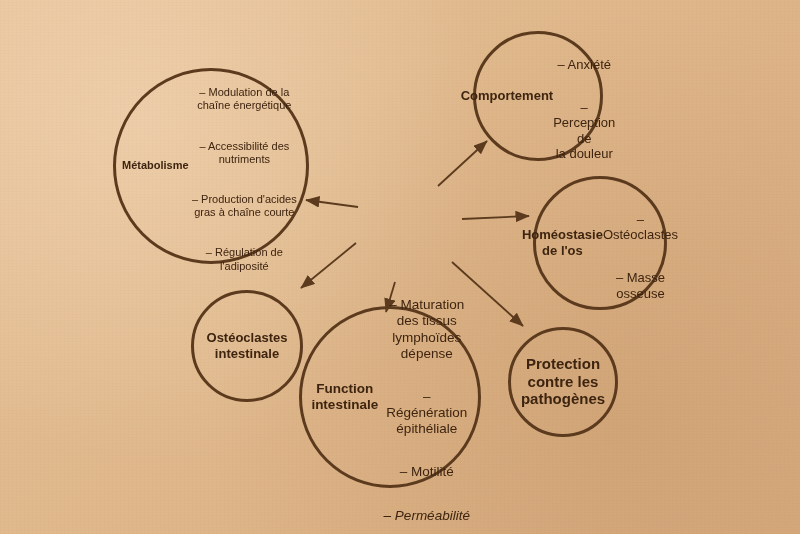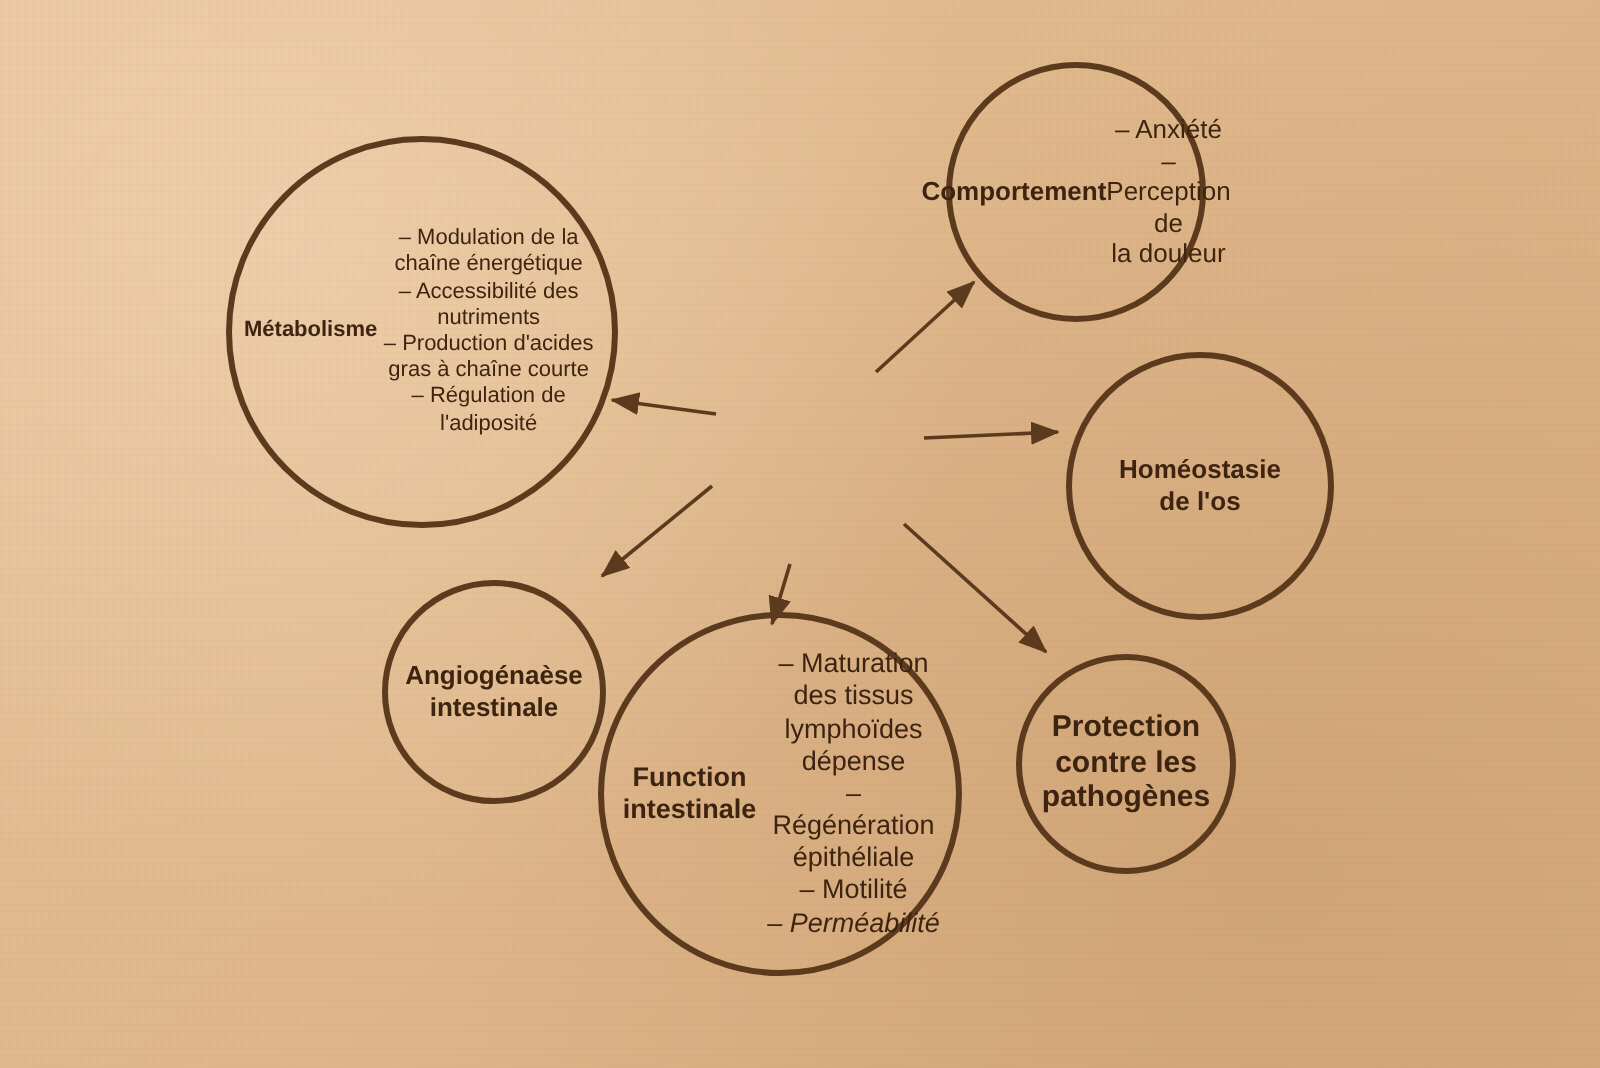--- a/index.html
+++ b/index.html
@@ -57,20 +57,21 @@
     margin-bottom: 1px;
   }
   .node ul {
     list-style: none;
     margin: 0;
     padding: 0;
     line-height: 1.2;
   }
   .node ul li {
     white-space: pre-line;
+    margin-top: 27px;
   }
   .n-metabolisme { left: 113px; top: 68px;  width: 196px; height: 196px; font-size: 11px; }
   .n-comportement { left: 473px; top: 31px; width: 130px; height: 130px; font-size: 13px; }
   .n-homeostasie { left: 533px; top: 176px; width: 134px; height: 134px; font-size: 13px; }
   .n-microbiote  { left: 355px; top: 176px; width: 104px; height: 104px; font-size: 13.5px; }
   .n-angio       { left: 191px; top: 290px; width: 112px; height: 112px; font-size: 13px; }
   .n-fonction    { left: 299px; top: 306px; width: 182px; height: 182px; font-size: 13.5px; }
   .n-protection  { left: 508px; top: 327px; width: 110px; height: 110px; font-size: 15px; }
 </style>
 </head>
@@ -113,24 +114,28 @@
     <ul>
       <li style="white-space: pre-line;">– Anxiété</li>
       <li style="white-space: pre-line;">– Perception de
 la douleur</li>
     </ul>
   </div>
 
   <div class="node n-homeostasie">
     <div class="title" style="white-space: pre-line;">Homéostasie
 de l'os</div>
+    <ul>
+      <li style="white-space: pre-line;">– Ostéoclastes</li>
+      <li style="white-space: pre-line;">– Masse osseuse</li>
+    </ul>
   </div>
 
   <div class="node n-angio">
-    <div class="title" style="white-space: pre-line;">Angiogénaèse
+    <div class="title" style="white-space: pre-line;">Ostéoclastes
 intestinale</div>
   </div>
 
   <div class="node n-fonction">
     <div class="title" style="white-space: pre-line;">Function intestinale</div>
     <ul>
       <li style="white-space: pre-line;">– Maturation des tissus
 lymphoïdes dépense</li>
       <li style="white-space: pre-line;">– Régénération épithéliale</li>
       <li style="white-space: pre-line;">– Motilité</li>

